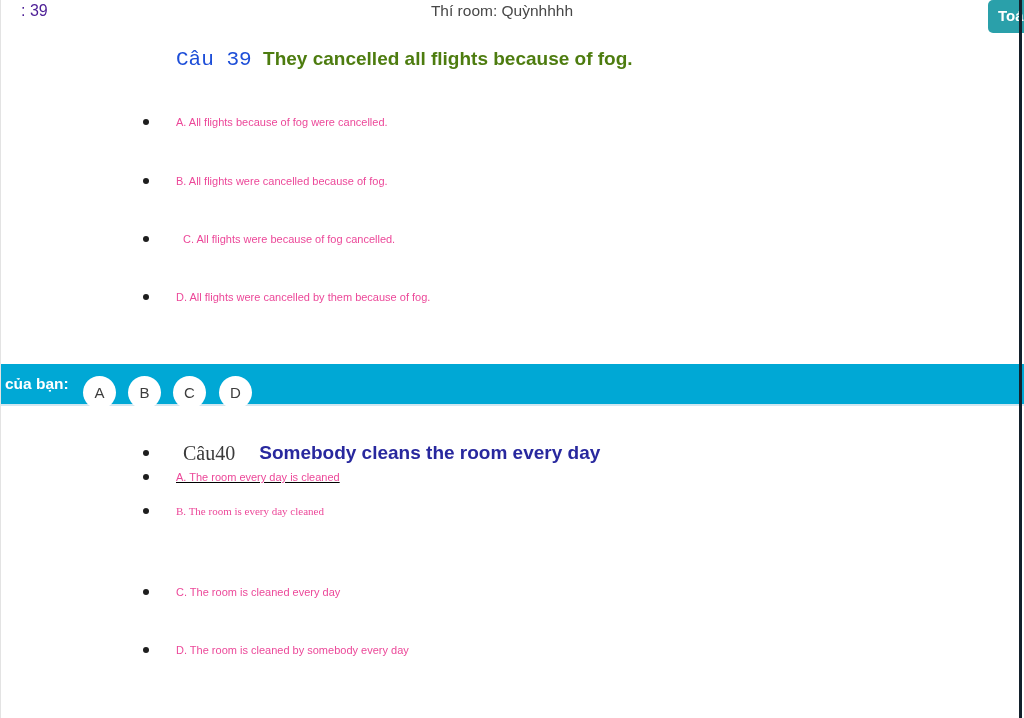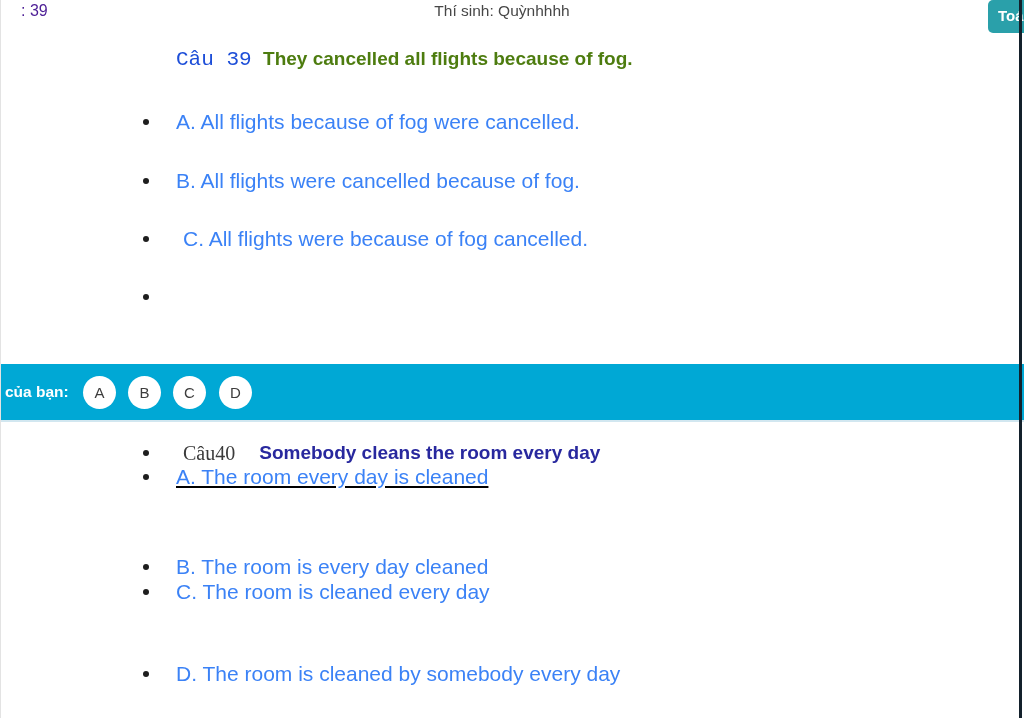--- a/index.html
+++ b/index.html
@@ -55,37 +55,37 @@
   
   .opt-row {
     position: absolute; left: 143px;
     display: flex; align-items: center; height: 22px;
     white-space: nowrap;
   }
   .dot {
     width: 6px; height: 6px; border-radius: 50%;
     background: #1e1e1e; flex: 0 0 6px; margin-right: 27px;
   }
-  .opt-text { font-size: 21px; color: #3b82f6; }
+  .opt-text { font-size: 11px; color: #ec4899; }
 
   
   .q40-title-row { top: 441px; height: 24px; text-align: right; }
   .q40-title-row .dot { margin-right: 34px; }
   .q40-num {
     font-family: "Liberation Serif", "DejaVu Serif", serif;
     font-size: 20px; color: #3b3b3b;
   }
   .q40-head {
     font-size: 19px; font-weight: bold; color: #28289e;
     margin-left: 24px;
   }
 
   
   .answer-bar {
-    position: absolute; left: 0; top: 364px; width: 1024px; height: 56px;
+    position: absolute; left: 0; top: 364px; width: 1024px; height: 40px;
     background: #00a8d5;
     box-shadow: 0 2px 0 rgba(180, 215, 230, 0.6);
   }
   .answer-bar-label {
     position: absolute; left: 5px; top: 50%; transform: translateY(-50%);
     color: #ffffff; font-size: 15.5px; font-weight: bold;
   }
   .choice-circle {
     position: absolute; top: 12px;
     width: 33px; height: 33px; border-radius: 50%;
@@ -99,32 +99,32 @@
   .choice-b { left: 128px; }
   .choice-c { left: 173px; }
   .choice-d { left: 219px; }
 
   
   .q39-a { top: 111px; }
   .q39-b { top: 170px; }
   .q39-c { top: 228px; gap: 7px; }
   .q39-d { top: 286px; }
   .q40-a { top: 466px; text-decoration: underline; }
-  .q40-b { top: 556px; }
+  .q40-b { top: 500px; font-family: Liberation Serif, serif; }
   .q40-c { top: 581px; align-items: center; }
-  .q40-d { top: 639px; margin-top: 24px; }
+  .q40-d { top: 639px; }
 </style>
 </head>
 <body>
 
 <div class="edge-left"></div>
 <div class="edge-right"></div>
 
 <span class="header-left">: 39</span>
-<div class="header-center">Thí sinh: Quỳnhhhh</div>
+<div class="header-center">Thí room: Quỳnhhhh</div>
 <button class="fullscreen-btn">Toá</button>
 
 <div class="q-title q39-title">
   <span class="q-num">Câu 39</span>
   <span class="q-head">They cancelled all flights because of fog.</span>
 </div>
 
 <div class="opt-row q39-a">
   <span class="dot"></span>
   <span class="opt-text">A. All flights because of fog were cancelled.</span>
@@ -132,20 +132,21 @@
 <div class="opt-row q39-b">
   <span class="dot"></span>
   <span class="opt-text">B. All flights were cancelled because of fog.</span>
 </div>
 <div class="opt-row q39-c">
   <span class="dot"></span>
   <span class="opt-text">C. All flights were because of fog cancelled.</span>
 </div>
 <div class="opt-row q39-d">
   <span class="dot"></span>
+  <span class="opt-text">D. All flights were cancelled by them because of fog.</span>
 </div>
 
 <div class="answer-bar">
   <span class="answer-bar-label">của bạn:</span>
   <button class="choice-circle choice-a">A</button>
   <button class="choice-circle choice-b">B</button>
   <button class="choice-circle choice-c">C</button>
   <button class="choice-circle choice-d">D</button>
 </div>
 

